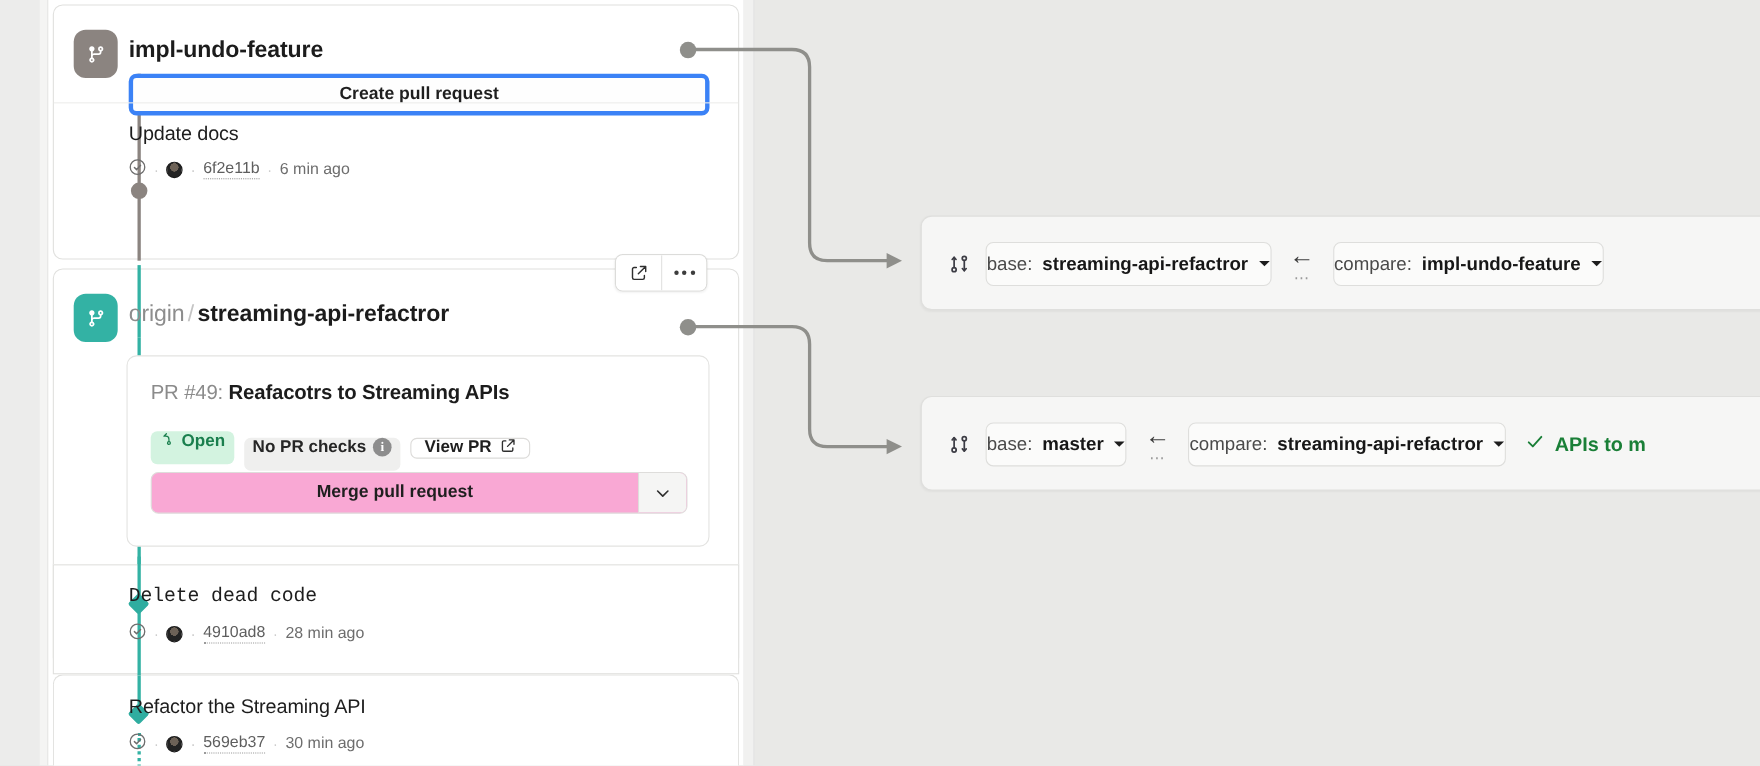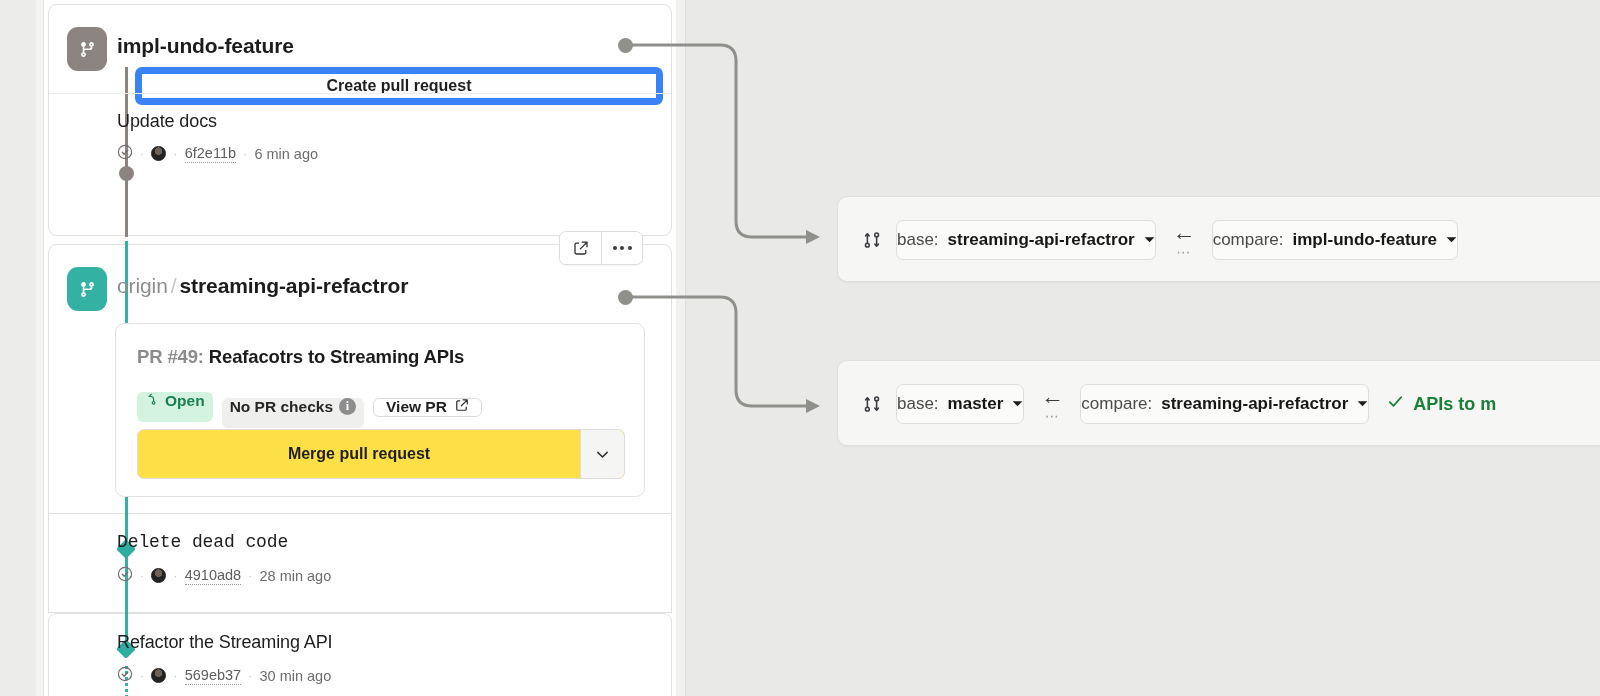--- a/index.html
+++ b/index.html
@@ -60,24 +60,24 @@
     position: absolute; left: 68px; top: 29px;
     font-size: 21px; font-weight: 700; color: #1c1c1c;
     letter-spacing: -0.1px; white-space: nowrap;
   }
   .branch-title .remote-prefix { color: #8d8d8d; font-weight: 400; }
   .branch-title .remote-slash { color: #c4c4c4; font-weight: 400; padding: 0 3px; }
 
   
   .btn-wide {
     position: absolute; left: 68px; width: 528px; height: 38px;
-    border: 7px solid #3b82f6; border-radius: 7px;
+    border: 4px solid #3b82f6; border-radius: 7px;
     background: #fefefe;
     display: flex; align-items: center; justify-content: center;
-    font-size: 16px; font-weight: 700; color: #1f1f1f; margin-left: 18px;
+    font-size: 16px; font-weight: 700; color: #1f1f1f;
   }
 
   
   .commit-row { position: relative; height: 76px; }
   .commit-title {
     position: absolute; left: 68px; top: 17px;
     font-size: 18px; font-weight: 400; color: #1d1d1d;
     letter-spacing: -0.1px; white-space: nowrap;
   }
   .commit-meta {
@@ -137,21 +137,21 @@
   .pr-box {
     position: absolute; left: 66px; top: 78px;
     width: 530px; height: 174px;
     border: 1px solid #e3e3e1; border-radius: 9px; background: #fff;
   }
   .pr-heading {
     position: absolute; left: 21px; top: 22px;
     font-size: 18.5px; font-weight: 700; color: #1c1c1c;
     letter-spacing: -0.15px; white-space: nowrap;
   }
-  .pr-heading .pr-num { color: #8b8b8b; font-weight: 700; }
+  .pr-heading .pr-num { color: #8b8b8b; font-weight: 400; }
   .pr-badges {
     position: absolute; left: 21px; top: 62px;
     display: flex; align-items: center; gap: 9px;
   }
   .pill {
     display: flex; align-items: flex-start; gap: 6px;
     height: 30px; padding: 0 8px; border-radius: 6px;
     font-size: 15.5px; font-weight: 700;
   }
   .pill-open { background: #d3f3e0; color: #1a7f4e; }
@@ -163,23 +163,23 @@
     font-family: "Liberation Serif", serif;
   }
   .btn-outline {
     display: flex; align-items: center; gap: 8px;
     height: 19px; padding: 0 12px;
     border: 1px solid #dcdbd9; border-radius: 6px; background: #fff;
     font-size: 15.5px; font-weight: 700; color: #1f1f1f;
   }
   .merge-split {
     position: absolute; left: 21px; top: 105px;
-    display: flex; width: 488px; height: 50px;
+    display: flex; width: 488px; height: 38px;
     border: 1px solid #dedddb; border-radius: 7px;
-    background: #fde047; overflow: hidden; justify-content: center;
+    background: #f9a8d4; overflow: hidden; justify-content: center;
   }
   .merge-main {
     flex: 1; display: flex; align-items: center; justify-content: center;
     font-size: 16px; font-weight: 700; color: #1f1f1f;
   }
   .merge-caret {
     width: 44px; border-left: 1px solid #dedddb;
     display: flex; align-items: center; justify-content: center;
     background: #f5f5f4;
   }

